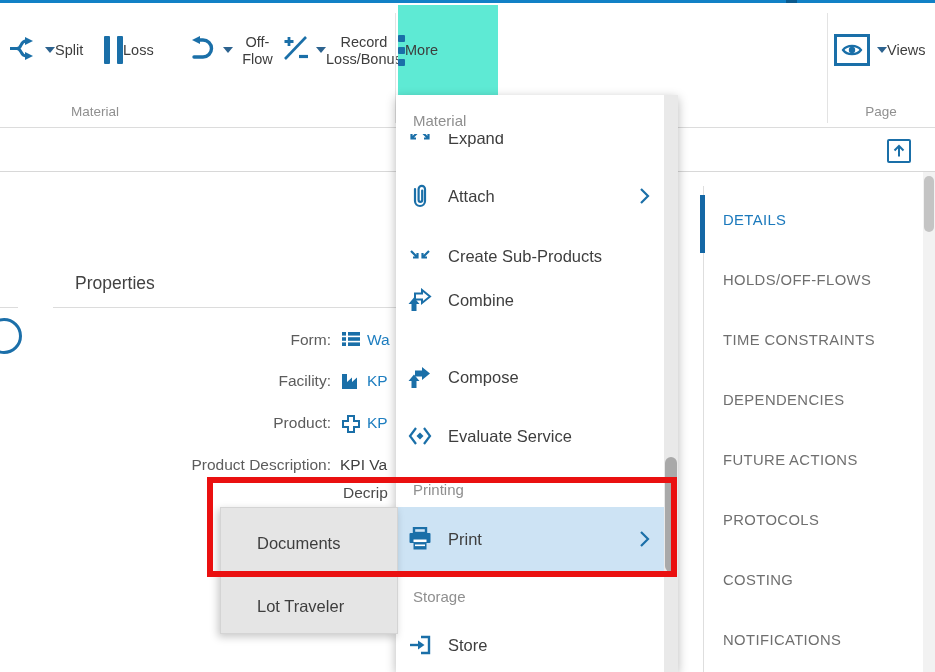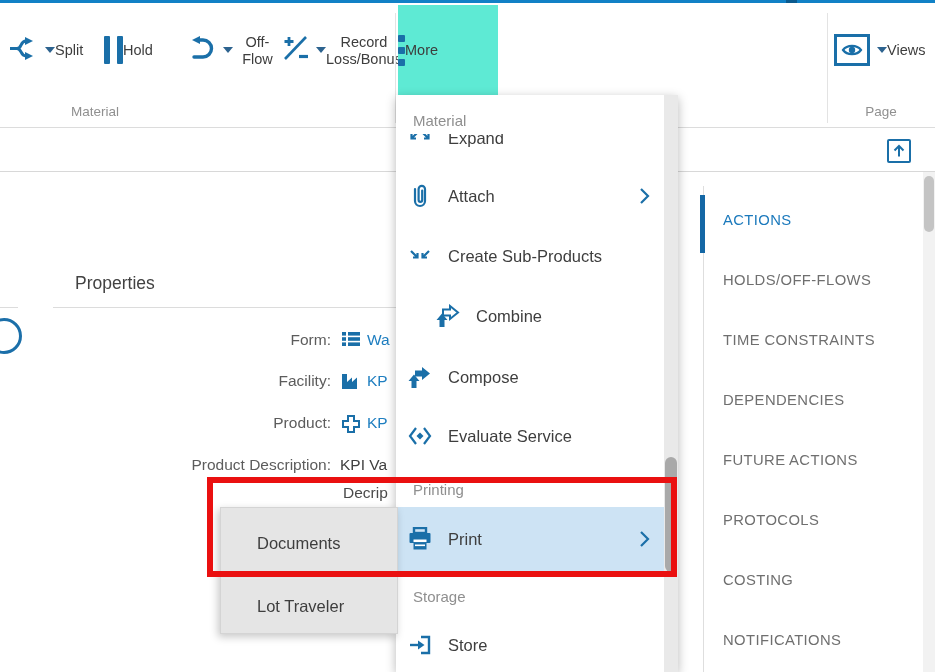--- a/index.html
+++ b/index.html
@@ -89,21 +89,21 @@
     <div class="tb-label">Split</div>
   </div>
 
   <div class="tb-btn" style="left:104px;width:74px;">
     <div class="tb-iconrow">
       <span style="display:flex;gap:7px;">
         <span class="pausebar"></span>
           <span class="pausebar"></span>
       </span>
     </div>
-    <div class="tb-label">Hold</div>
+    <div class="tb-label">Loss</div>
   </div>
 
   <div class="tb-btn" style="left:188px;width:94px;">
     <div class="tb-iconrow">
       <span>
         <svg width="28" height="26" viewBox="0 0 28 26">
           <path d="M6,22 h9 a8.5,8.5 0 0 0 0,-17 h-4" stroke="#1a6fa8" stroke-width="3.4" fill="none" stroke-linecap="round"></path>
           <polygon points="12,1 4,5 12,9" fill="#1a6fa8"></polygon>
         </svg>
       </span>
@@ -206,21 +206,21 @@
 
 <div class="abs prow" style="top:456px;">
   <span class="plabel">Product Description:</span>
   <span class="pvalue plain">KPI Va</span>
 </div>
 
 <div class="abs decrip">Decrip</div>
 
 <div class="abs side-line"></div>
 <div class="abs active-bar"></div>
-<div class="nav-item active" style="top:212px;">ACTIONS</div>
+<div class="nav-item active" style="top:212px;">DETAILS</div>
 <div class="nav-item" style="top:272px;">HOLDS/OFF-FLOWS</div>
 <div class="nav-item" style="top:332px;">TIME CONSTRAINTS</div>
 <div class="nav-item" style="top:392px;">DEPENDENCIES</div>
 <div class="nav-item" style="top:452px;">FUTURE ACTIONS</div>
 <div class="nav-item" style="top:512px;">PROTOCOLS</div>
 <div class="nav-item" style="top:572px;">COSTING</div>
 <div class="nav-item" style="top:632px;">NOTIFICATIONS</div>
 <div class="abs page-scroll-track"></div>
 <div class="abs page-scroll-thumb"></div>
 
@@ -255,21 +255,21 @@
   <div class="menu-item" style="top:139px;">
     <span class="mi-icon">
       <svg width="24" height="16" viewBox="0 0 24 16">
         <path d="M3,3 L9.5,9.5 M5,9.5 H9.5 V5" stroke="#1a6fa8" stroke-width="2.2" fill="none"></path>
         <path d="M21,3 L14.5,9.5 M19,9.5 H14.5 V5" stroke="#1a6fa8" stroke-width="2.2" fill="none"></path>
       </svg>
     </span>
     <span class="mi-label">Create Sub-Products</span>
   </div>
 
-  <div class="menu-item" style="top:199px;margin-left:28px;">
+  <div class="menu-item" style="top:183px;">
     <span class="mi-icon">
       <svg width="26" height="24" viewBox="0 0 26 24">
         <path d="M8,5.5 h7 V2 L23,8.5 15,15 V11.5 H8 z" fill="none" stroke="#1a6fa8" stroke-width="2"></path>
         <path d="M4.5,23 V16 H1.5 L7,9.5 12.5,16 H9.5 V23 z" fill="#1a6fa8"></path>
       </svg>
     </span>
     <span class="mi-label">Combine</span>
   </div>
 
   <div class="menu-item" style="top:260px;">

